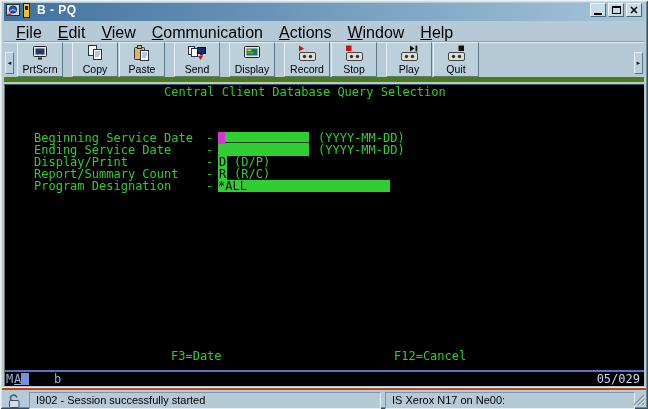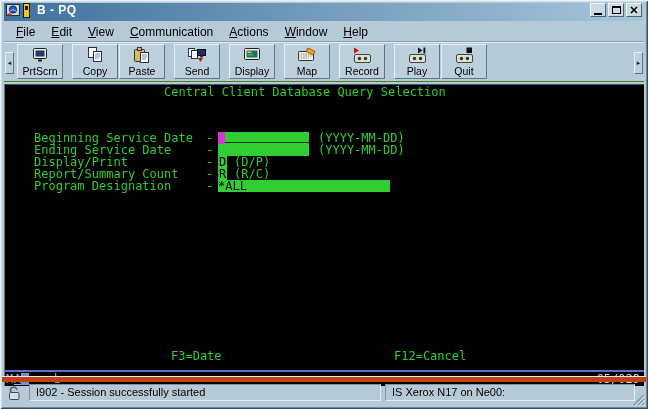--- a/index.html
+++ b/index.html
@@ -16,27 +16,27 @@
     display:flex;align-items:flex-start;padding:0 2px;}
   .titlebar .apptitle{color:#fff;font-weight:bold;font-size:12px;margin-left:5px;letter-spacing:.5px;}
   .winbtns{margin-left:auto;display:flex;gap:2px;}
   .winbtn{width:16px;height:14px;background:#ccdae4;position:relative;
     border:1px solid;border-color:#eef5f9 #4c6878 #4c6878 #eef5f9;
     display:flex;align-items:center;justify-content:center;}
   .glyph-min{width:8px;height:2px;background:#000;margin-top:7px;}
   .glyph-max{width:9px;height:8px;border:1px solid #000;border-top:2px solid #000;}
   
   .menubar{position:absolute;left:4px;top:22px;right:4px;height:19px;
-    display:flex;align-items:center;font-size:12px;color:#000;padding-left:4px;}
+    display:flex;font-size:16px;color:#000;padding-left:4px;}
   .mi{padding:2px 8px;cursor:default;}
   .mi .u{text-decoration:underline;}
   
   .toolbar{position:absolute;left:4px;top:41px;right:4px;height:41px;
     border-top:1px solid #8aa2af;box-shadow:inset 0 1px 0 #e1ecf2;
-    border-bottom:1px solid #4d7c0f;display:flex;align-items:center;padding-left:13px;}
+    border-bottom:5px solid #4d7c0f;display:flex;align-items:center;padding-left:13px;}
   .tarrow{position:absolute;top:10px;width:9px;height:22px;background:#bcd0dc;
     border:1px solid;border-color:#e6eff4 #5c7886 #5c7886 #e6eff4;
     font-size:6px;line-height:20px;text-align:center;color:#102030;padding:0;}
   .tarrow.left{left:1px;} .tarrow.right{right:1px;}
   .tbtn{width:46px;height:35px;background:#bcd0dc;margin-right:1px;
     border:1px solid;border-color:#e6eff4 #5c7886 #5c7886 #e6eff4;
     display:flex;flex-direction:column;align-items:center;justify-content:space-between;
     padding:2px 0 1px;}
   .tbtn.gap{margin-left:8px;}
   .tlabel{font-size:10.5px;color:#000;line-height:11px;white-space:nowrap;}
@@ -49,22 +49,22 @@
   .ifield{position:absolute;height:12px;background:#30cd33;color:#000;white-space:pre;overflow:hidden;}
   .ifield.underlined::after{content:"";position:absolute;left:0;right:0;bottom:1px;height:1px;background:rgba(0,0,0,.75);}
   .cursor{position:absolute;width:7px;height:12px;background:#d337d3;}
   .oia-sep{position:absolute;left:0;right:0;top:285px;height:2px;background:#5a73c6;}
   .oia{position:absolute;left:0;right:0;top:288px;height:13px;color:#9aaede;}
   .oia span{position:absolute;white-space:pre;}
   .oia .ou{text-decoration:underline;}
   .oia-block{position:absolute;left:16px;top:0;width:8px;height:12px;background:#7a8fd8;}
   .oia-pos{right:4px;color:#cdd7f3;}
   
-  .statusbar{position:absolute;left:2px;right:2px;bottom:2px;height:30px;
-    border-top:5px solid #c2410c;box-shadow:0 -1px 0 #e1ecf2;font-size:11px;color:#000;margin-top:44px;}
+  .statusbar{position:absolute;left:2px;right:2px;bottom:2px;height:19px;
+    border-top:2px solid #c2410c;box-shadow:0 -1px 0 #e1ecf2;font-size:11px;color:#000;margin-top:44px;}
   .spanel{position:absolute;top:2px;height:17px;background:#b6c9d6;
     border:1px solid;border-color:#7d95a2 #e4eef3 #e4eef3 #7d95a2;
     line-height:15px;padding-left:6px;overflow:hidden;white-space:nowrap;}
   .spanel.msg{left:27px;width:352px;}
   .spanel.dev{left:383px;width:250px;}
   .lockwrap{position:absolute;left:4px;top:2px;}
   .grip{position:absolute;right:1px;bottom:1px;}
 </style>
 </head>
 <body>
@@ -153,39 +153,40 @@
       <svg class="ticon" width="22" height="16" viewBox="0 0 22 16">
         <rect x="3.5" y="1.5" width="15" height="11" rx="1" fill="#e9e9df" stroke="#222"></rect>
         <rect x="5.5" y="3.5" width="11" height="7" fill="#1f6f6f"></rect>
         <rect x="6.5" y="4.5" width="4" height="1.5" fill="#f2d020"></rect>
         <rect x="6.5" y="7" width="6" height="1.5" fill="#35c035"></rect>
       </svg>
       <span class="tlabel">Display</span>
     </div>
 
 
-    <div class="tbtn gap">
-      <svg class="ticon" width="22" height="16" viewBox="0 0 22 16">
-        <rect x="2.5" y="4.5" width="15" height="9" rx="1" fill="#f0f0e6" stroke="#333"></rect>
-        <path d="M4.5 7 h11 M4.5 9 h11 M4.5 11 h8" stroke="#888" stroke-width="1" stroke-dasharray="1.5 1"></path>
-        <polygon points="12,1 19,4.5 17,8 10,4.5" fill="#f0a31e" stroke="#6a3c00" stroke-width="0.7"></polygon>
-      </svg>
-      <span class="tlabel">Map</span>
-    </div>
 
     <div class="tbtn gap">
       <svg class="ticon" width="22" height="16" viewBox="0 0 22 16">
         <polygon points="3,0.5 3,6.5 8,3.5" fill="#cc1111"></polygon>
         <rect x="3.5" y="7.5" width="16" height="8" rx="1.5" fill="#e0e0d0" stroke="#444"></rect>
         <circle cx="8.5" cy="11.5" r="1.7" fill="#333"></circle>
           <circle cx="14.5" cy="11.5" r="1.7" fill="#333"></circle>
       </svg>
       <span class="tlabel">Record</span>
     </div>
 
+    <div class="tbtn">
+      <svg class="ticon" width="22" height="16" viewBox="0 0 22 16">
+        <rect x="3" y="0.5" width="5.5" height="5.5" fill="#cc1111"></rect>
+        <rect x="3.5" y="7.5" width="16" height="8" rx="1.5" fill="#e0e0d0" stroke="#444"></rect>
+        <circle cx="8.5" cy="11.5" r="1.7" fill="#333"></circle>
+          <circle cx="14.5" cy="11.5" r="1.7" fill="#333"></circle>
+      </svg>
+      <span class="tlabel">Stop</span>
+    </div>
 
     <div class="tbtn gap">
       <svg class="ticon" width="22" height="16" viewBox="0 0 22 16">
         <polygon points="12,0.5 12,6.5 16.5,3.5" fill="#111"></polygon>
           <rect x="17.5" y="0.5" width="1.8" height="6" fill="#111"></rect>
         <rect x="3.5" y="7.5" width="16" height="8" rx="1.5" fill="#e0e0d0" stroke="#444"></rect>
         <circle cx="8.5" cy="11.5" r="1.7" fill="#333"></circle>
           <circle cx="14.5" cy="11.5" r="1.7" fill="#333"></circle>
       </svg>
       <span class="tlabel">Play</span>

